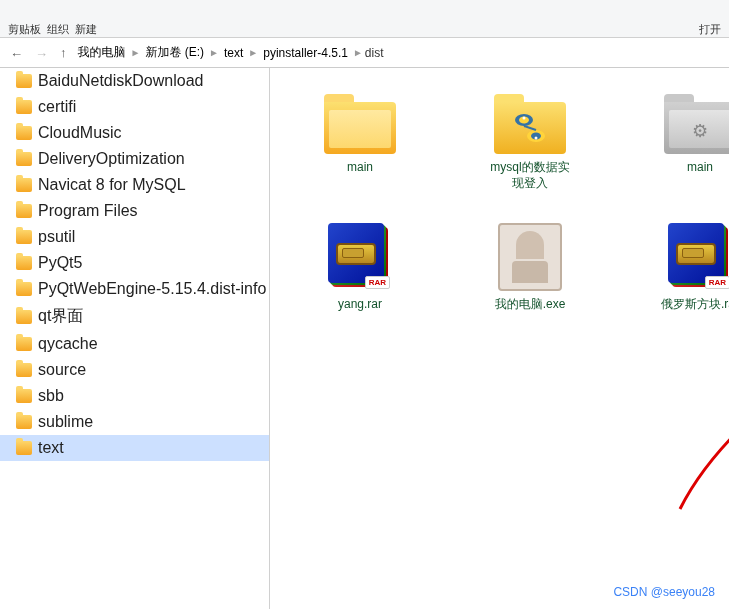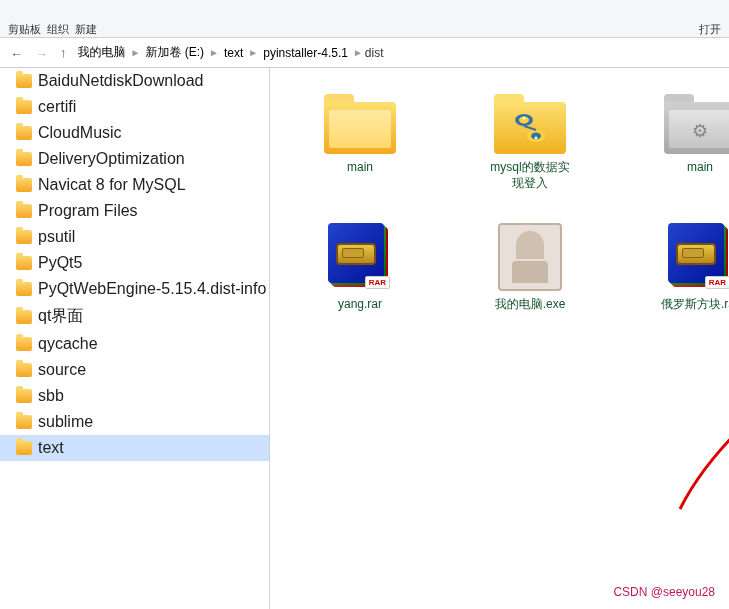--- a/index.html
+++ b/index.html
@@ -223,21 +223,21 @@
       text-align: center;
       line-height: 1.3;
       max-width: 120px;
     }
 
     
     .watermark {
       position: absolute;
       bottom: 10px;
       right: 14px;
-      color: #be185d;
+      color: #3b82f6;
       font-size: 12px;
       text-align: right;
     }
 
     
     .sidebar::-webkit-scrollbar { width: 8px; }
     .sidebar::-webkit-scrollbar-track { background: #f0f0f0; }
     .sidebar::-webkit-scrollbar-thumb { background: #c0c0c0; border-radius: 4px; }
   </style>
 </head>

